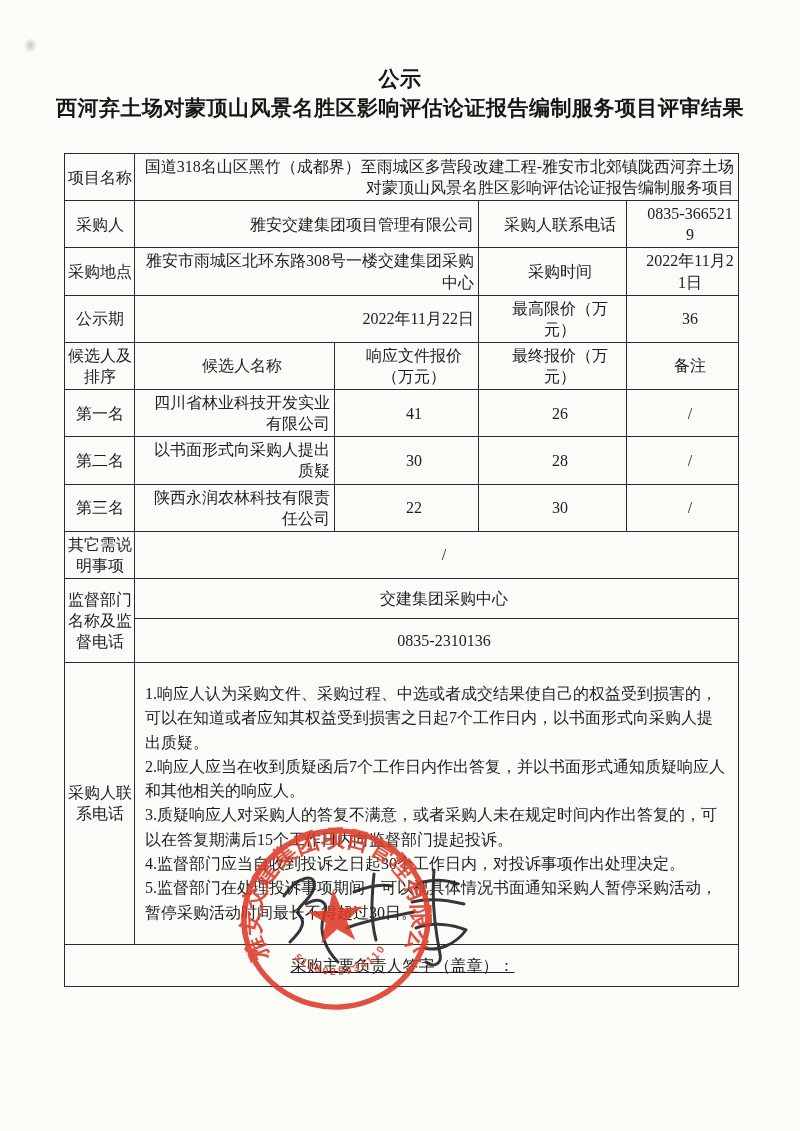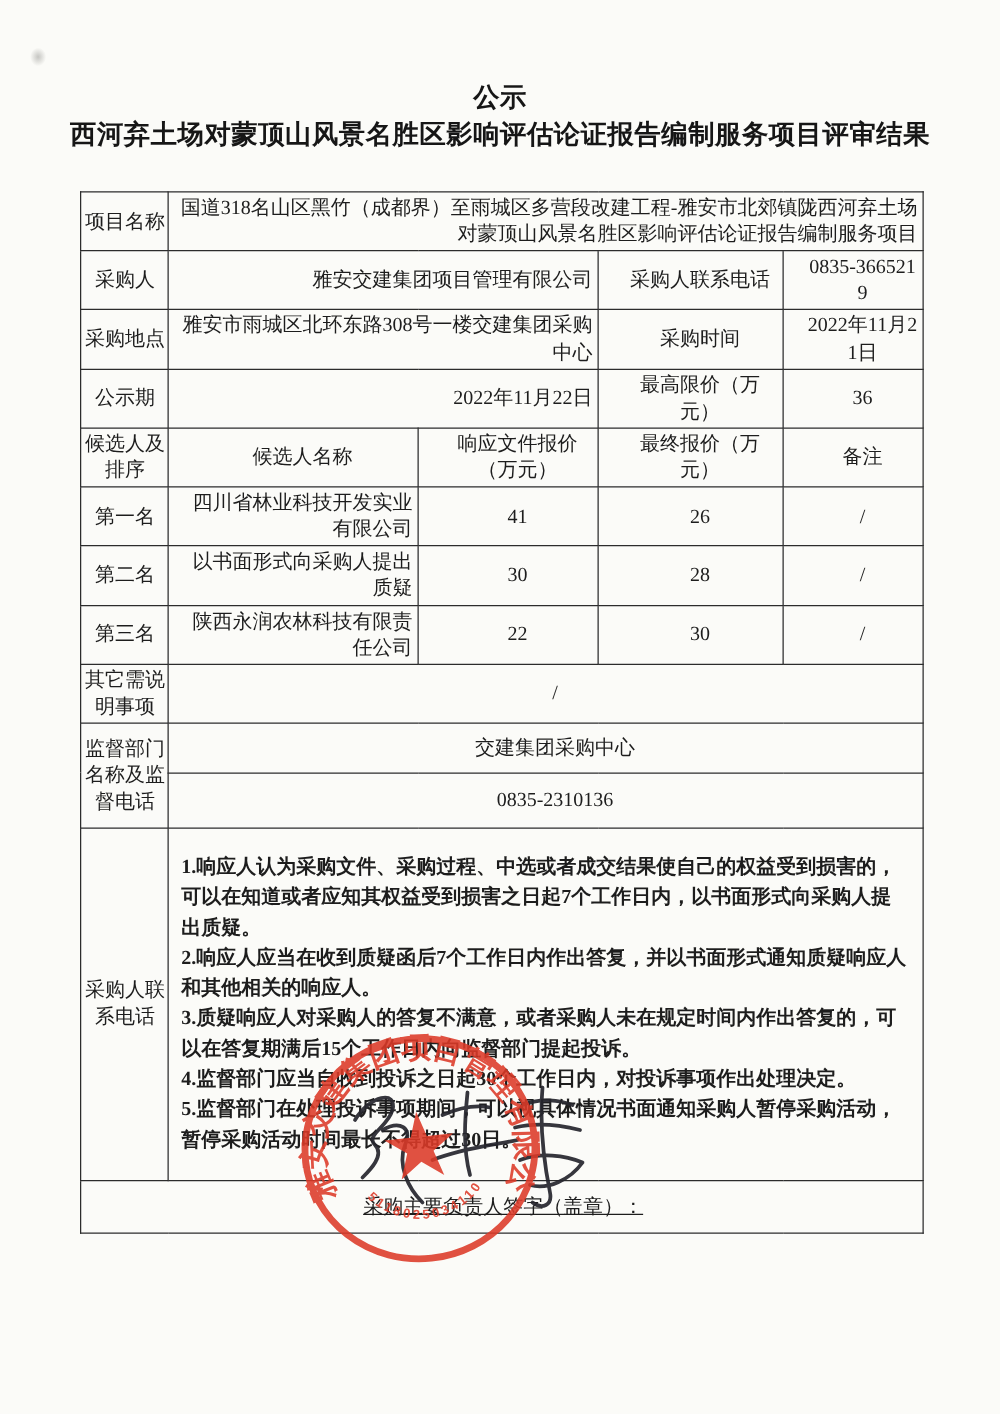--- a/index.html
+++ b/index.html
@@ -23,21 +23,21 @@
   }
   td{
     border:1.6px solid #2c2c2c;
     font-size:16px;line-height:1.32;
     padding:2px 4px;vertical-align:middle;
     word-break:break-all;
   }
   td.lbl{text-align:center;padding-left:3px;padding-right:2px;}
   td.val{text-align:right;padding-left:7px;}
   td.c{text-align:center;padding-left:19px;}
-  td.obj-content{padding:8px 10px;font-weight:bold;}
+  td.obj-content{padding:8px 10px;}
   .obj-item{text-align:left;line-height:1.52;}
   td.sig{padding-left:6px;text-align:center;text-decoration:underline;}
   .stamp{
     position:absolute;left:237px;top:826px;width:198px;height:186px;
     transform:rotate(-6deg);opacity:0.88;pointer-events:none;
   }
   .signature{
     position:absolute;left:276px;top:858px;width:200px;height:115px;
     pointer-events:none;opacity:0.92;
   }

